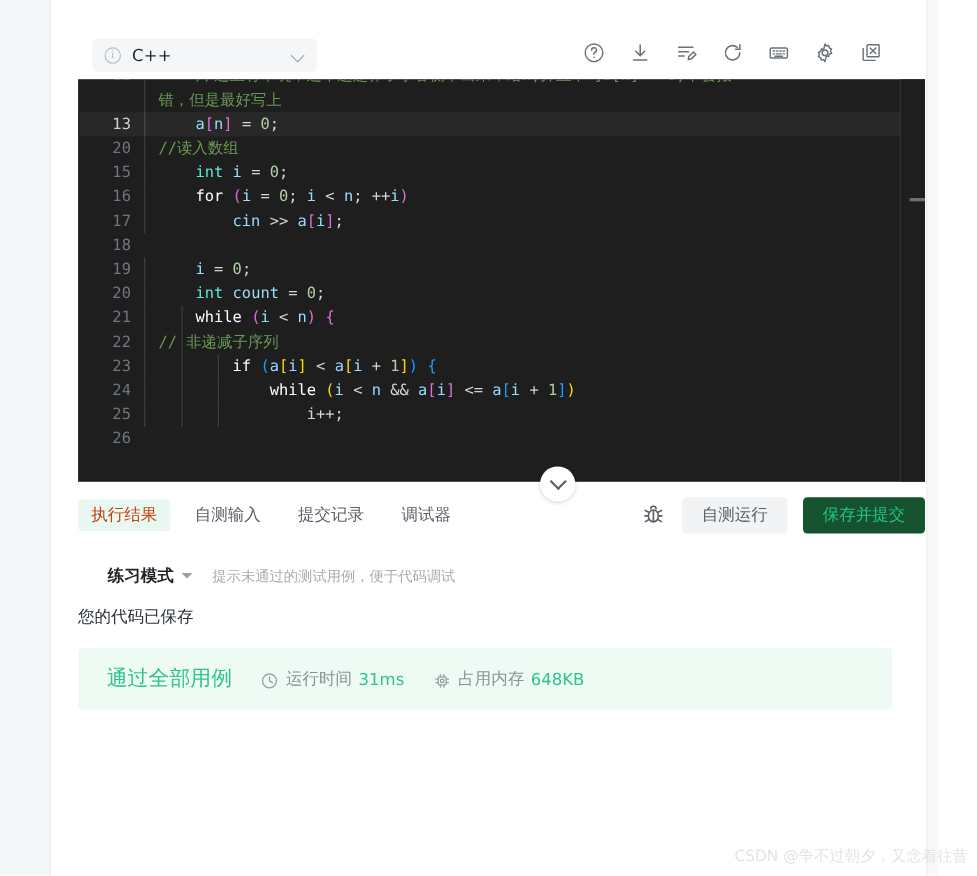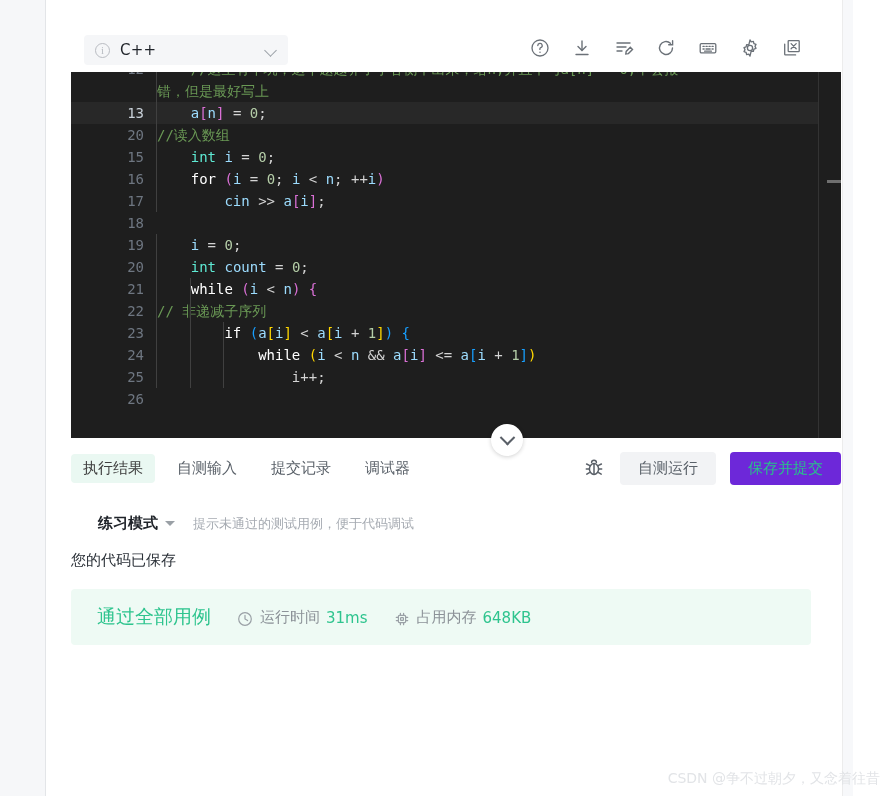--- a/index.html
+++ b/index.html
@@ -118,30 +118,29 @@
   .code-row.active { background: #282828; }
   .gutter {
     width: 60px;
     flex: 0 0 60px;
     text-align: right;
     padding-right: 12px;
     color: #6e7681;
     font-size: 14px;
     line-height: 22px;
     user-select: none;
-    margin-left: 25px;
   }
   .code-row.active .gutter { color: #c9d1d9; }
   .code-text {
     flex: 1 1 auto;
     font-size: 14px;
     line-height: 22px;
     color: #d4d4d4;
     position: relative;
-    padding-left: 1px;
+    padding-left: 13px;
   }
   .code-row.active .code-text::before {
     content: "";
     position: absolute; left: 0px; top: 0; bottom: 0;
     width: 1px; background: #5a5a5a;
   }
   
   .t-cmt  { color: #6a9955; }
   .t-kw   { color: #5eead4; }
   .t-ctl  { color: #ffffff; }
@@ -196,37 +195,37 @@
   .tab {
     font-size: 15px;
     color: #5a6169;
     padding: 5px 12px;
     border-radius: 4px;
     margin-right: 10px;
     cursor: pointer;
     font-family: "DejaVu Sans", sans-serif;
   }
   .tab.active {
-    color: #404040;
+    color: #c2410c;
     background: #eaf8f2;
   }
   .tab-right {
     margin-left: auto;
     display: flex; align-items: center; gap: 14px;
   }
   .bug-icon { width: 24px; height: 24px; cursor: pointer; color: #5a6068; }
   .btn {
     font-size: 15px;
     border-radius: 4px;
     padding: 7px 18px;
     cursor: pointer;
     font-family: "DejaVu Sans", sans-serif;
   }
   .btn-secondary { background: #f2f3f5; color: #5a6169; }
-  .btn-primary { background: #6d28d9; color: #28c18a; font-family: Liberation Serif, serif; }
+  .btn-primary { background: #14532d; color: #28c18a; font-family: Liberation Serif, serif; }
   
   .mode-row {
     position: absolute; left: 24px; top: 514px;
     display: flex; align-items: center; margin-left: 27px;
   }
   .mode-title {
     font-size: 15px; font-weight: bold; color: #1f2329;
     font-family: "DejaVu Sans", sans-serif;
   }
   .mode-caret {

